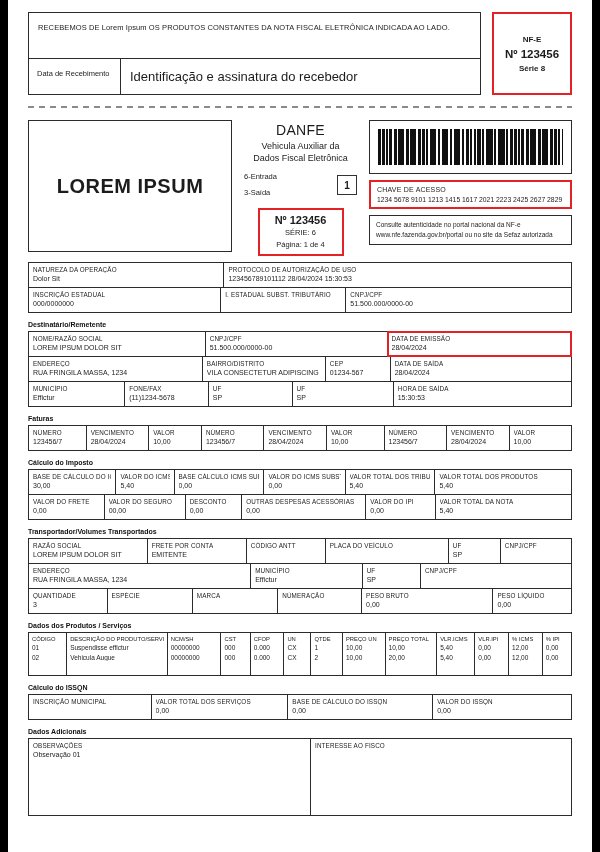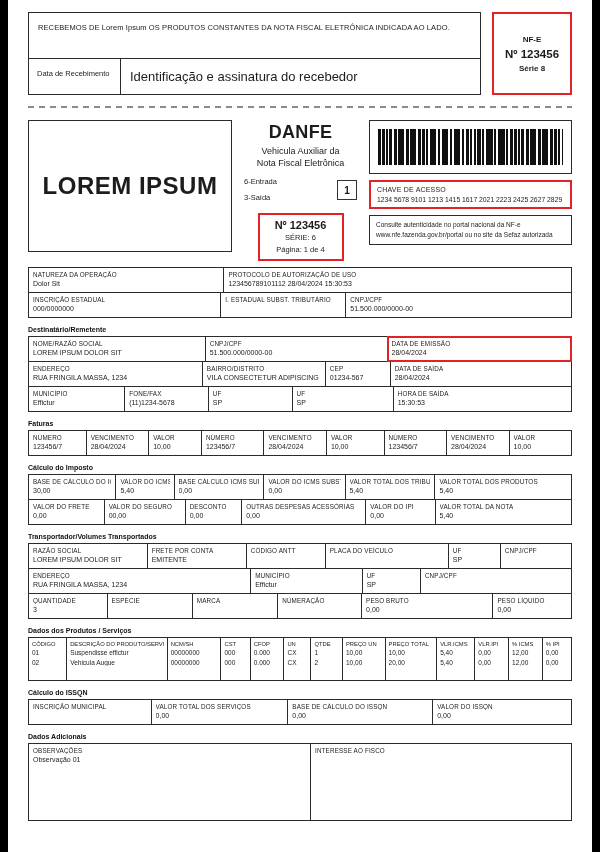--- a/index.html
+++ b/index.html
@@ -19,23 +19,23 @@
   .stub-nfe{width:80px;border:2px solid var(--red);display:flex;flex-direction:column;align-items:center;justify-content:center;gap:4px;padding:4px;}
   .stub-nfe .t{font-size:8px;font-weight:bold;}
   .stub-nfe .n{font-size:11.5px;font-weight:bold;white-space:nowrap;}
   .stub-nfe .s{font-size:8px;font-weight:bold;}
 
   .cutline{height:2px;margin:11px 0 12px;background:repeating-linear-gradient(90deg,var(--dash) 0 6px,transparent 6px 11px);}
 
   
   .hdr{display:flex;align-items:stretch;}
   .issuer-box{width:204px;height:132px;border:1px solid var(--border);display:flex;align-items:center;justify-content:center;}
-  .issuer-box span{font-size:24px;font-weight:bold;letter-spacing:.5px;}
+  .issuer-box span{font-size:20px;font-weight:bold;letter-spacing:.5px;}
   .hdr-mid{flex:1;padding:2px 10px 0;}
-  .danfe-title{text-align:center;font-weight:bold;font-size:18px;letter-spacing:.3px;}
+  .danfe-title{text-align:center;font-weight:normal;font-size:14px;letter-spacing:.3px;}
   .danfe-sub{text-align:center;font-size:9px;line-height:1.3;margin-top:3px;}
   .io-row{display:flex;justify-content:space-between;align-items:center;margin-top:5px;padding:0 2px;}
   .io-labels{font-size:7.5px;line-height:2.1;}
   .io-box{width:20px;height:20px;border:1.5px solid #333;display:flex;align-items:center;justify-content:center;font-size:10px;font-weight:bold;}
   .num-box{margin:7px auto 0;width:86px;border:2px solid var(--red);text-align:center;padding:4px 2px 5px;}
   .num-box .num{font-size:11px;font-weight:bold;white-space:nowrap;}
   .num-box .sm{font-size:7.5px;margin-top:2.5px;white-space:nowrap;}
   .hdr-right{width:203px;display:flex;flex-direction:column;}
   .barcode-box{border:1px solid var(--border);height:54px;padding:8px;}
   .barcode{height:100%;background-image:
@@ -88,21 +88,21 @@
   <div class="cutline"></div>
 
   <div class="hdr">
     <div class="issuer-box">
       <span>LOREM IPSUM</span>
     </div>
     <div class="hdr-mid">
       <div class="danfe-title">DANFE</div>
       <div class="danfe-sub">
         <div>Vehicula Auxiliar da</div>
-        <div>Nota Fiscal Eletrônica</div>
+        <div>Dados Fiscal Eletrônica</div>
       </div>
       <div class="io-row">
         <div class="io-labels">
           <div>6-Entrada</div>
           <div>3-Saída</div>
         </div>
         <div class="io-box">1</div>
       </div>
       <div class="num-box">
         <div class="num">Nº 123456</div>

